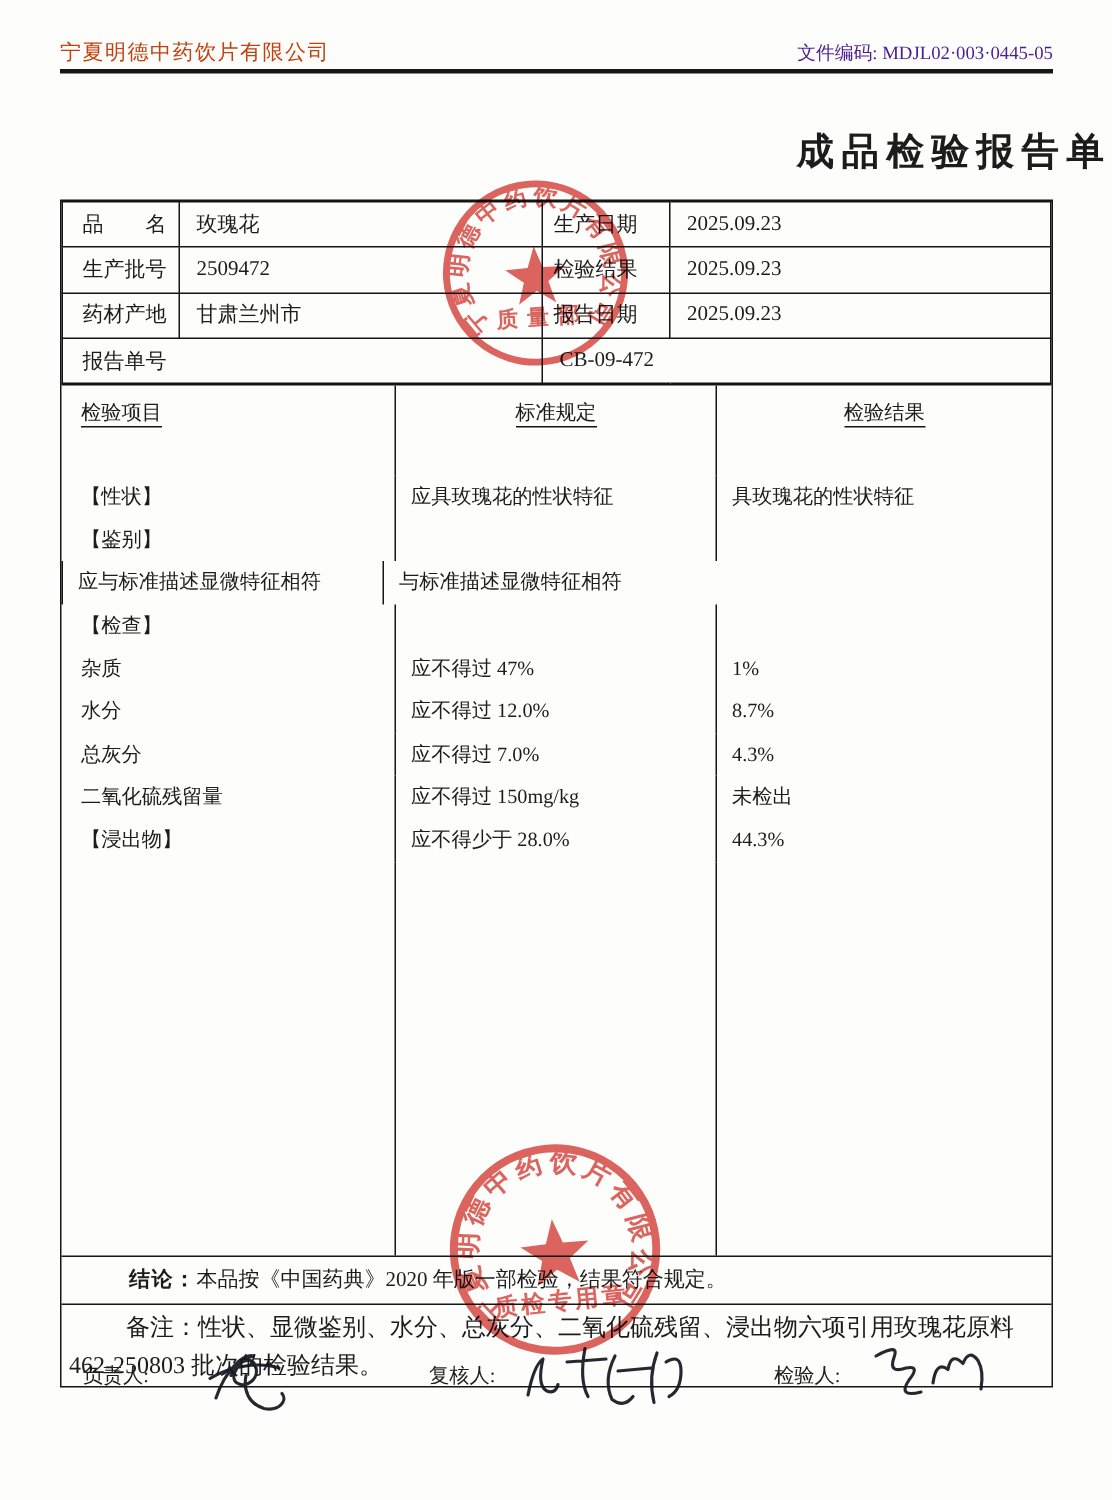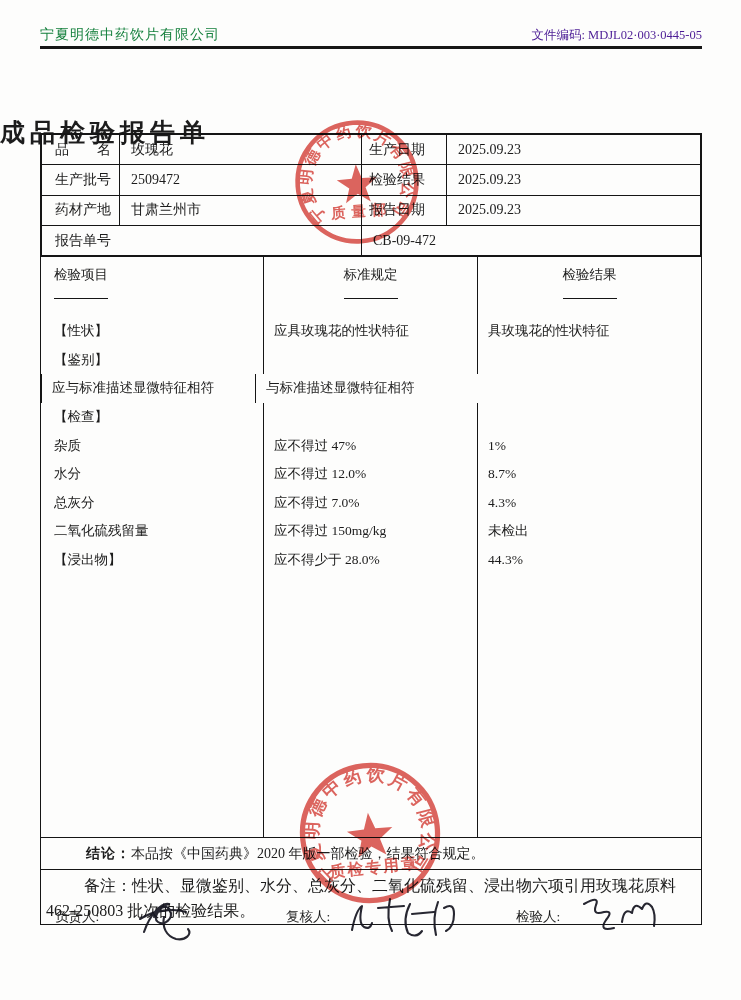--- a/index.html
+++ b/index.html
@@ -4,42 +4,42 @@
 <style>
   :root{ --ink:#1c1c1c; --line:#151515; --stamp-color:#d6433b; }
   html,body{margin:0;padding:0;background:#fff;}
   .page{
     position:relative; width:741px; height:1000px; overflow:hidden;
     background:#fdfdfc; color:var(--ink);
     font-family:"Liberation Serif","DejaVu Serif",serif;
   }
   
   .tophdr{position:absolute;top:26px;left:40px;width:662px;display:flex;justify-content:space-between;align-items:flex-end;}
-  .company{font-size:14px;color:#15803d;letter-spacing:1px;}
+  .company{font-size:14px;color:#c2410c;letter-spacing:1px;}
   .doccode{font-size:12.5px;color:#4c1d95;}
   .rule{position:absolute;top:46px;left:40px;width:662px;height:3px;background:#161616;}
-  .title{position:absolute;top:84px;left:0;width:741px;text-align:left;font-size:25px;font-weight:bold;letter-spacing:5px;margin-top:32px;}
+  .title{position:absolute;top:84px;left:0;width:741px;text-align:right;font-size:25px;font-weight:bold;letter-spacing:5px;}
   
   .doc{position:absolute;top:133px;left:40px;width:662px;border:1.5px solid var(--line);box-sizing:border-box;background:transparent;}
   table.info{border-collapse:collapse;table-layout:fixed;width:100%;}
   table.info td{border:1px solid var(--line);height:30.3px;font-size:14px;vertical-align:middle;box-sizing:border-box;}
   td.lbl{padding-left:13px;}
   td.val{padding-left:11px;}
   td.lbl2{padding-left:7px;}
   
   .main{display:flex;flex-direction:column;height:580px;border-top:1px solid var(--line);font-size:13.5px;}
   .mrow{display:flex;flex:none;height:28.6px;line-height:28.6px;}
   .mrow.hdr{height:60px;line-height:20px;}
   .mrow.fill{flex:1;}
   .c1{width:222px;padding-left:13px;box-sizing:border-box;}
   .c2{width:214px;border-left:1px solid var(--line);padding-left:10px;box-sizing:border-box;}
   .c3{flex:1;border-left:1px solid var(--line);padding-left:10px;box-sizing:border-box;}
   .hdr .c1{padding-top:8px;}
   .hdr .c2,.hdr .c3{padding-top:8px;text-align:center;padding-left:0;}
-  .ul{border-bottom:1px solid var(--line);padding-bottom:16px;}
+  .ul{border-bottom:1px solid var(--line);padding-bottom:2px;}
   
   .concl{border-top:1px solid var(--line);height:32px;line-height:31px;font-size:14px;padding-left:45px;box-sizing:border-box;}
   .concl b{letter-spacing:1px;}
   .remark{border-top:1px solid var(--line);height:55px;font-size:16px;line-height:25px;padding:3px 4px 0 5px;text-indent:38px;box-sizing:border-box;}
   
   .sigrow{position:absolute;top:890px;left:40px;width:662px;height:75px;}
   .sig-label{position:absolute;font-size:13.5px;top:18px;}
   .sig{position:absolute;}
   .sig path{fill:none;stroke:#15151f;stroke-width:2.1;stroke-linecap:round;stroke-linejoin:round;opacity:.92;}
   

